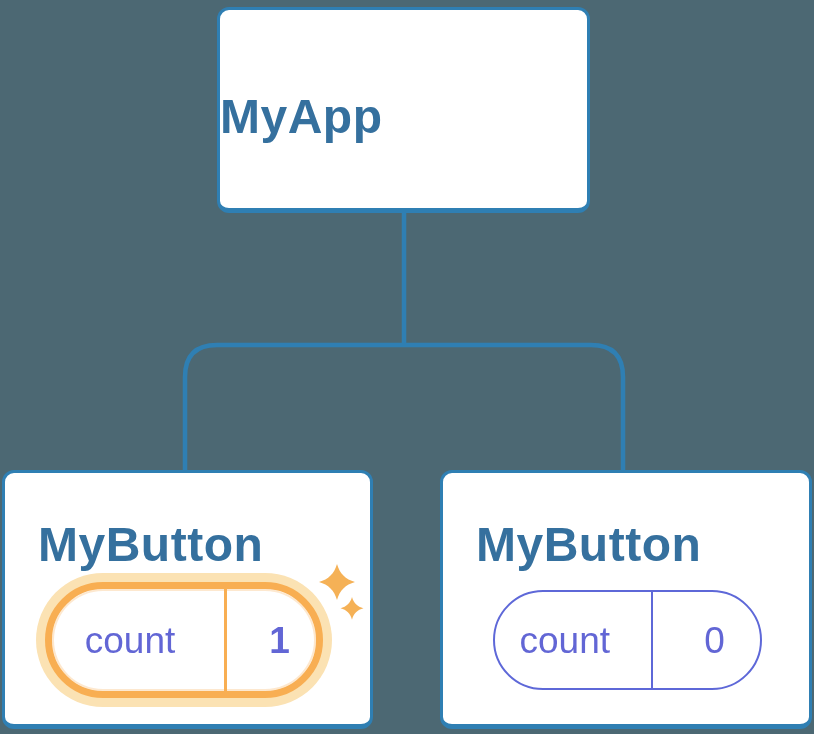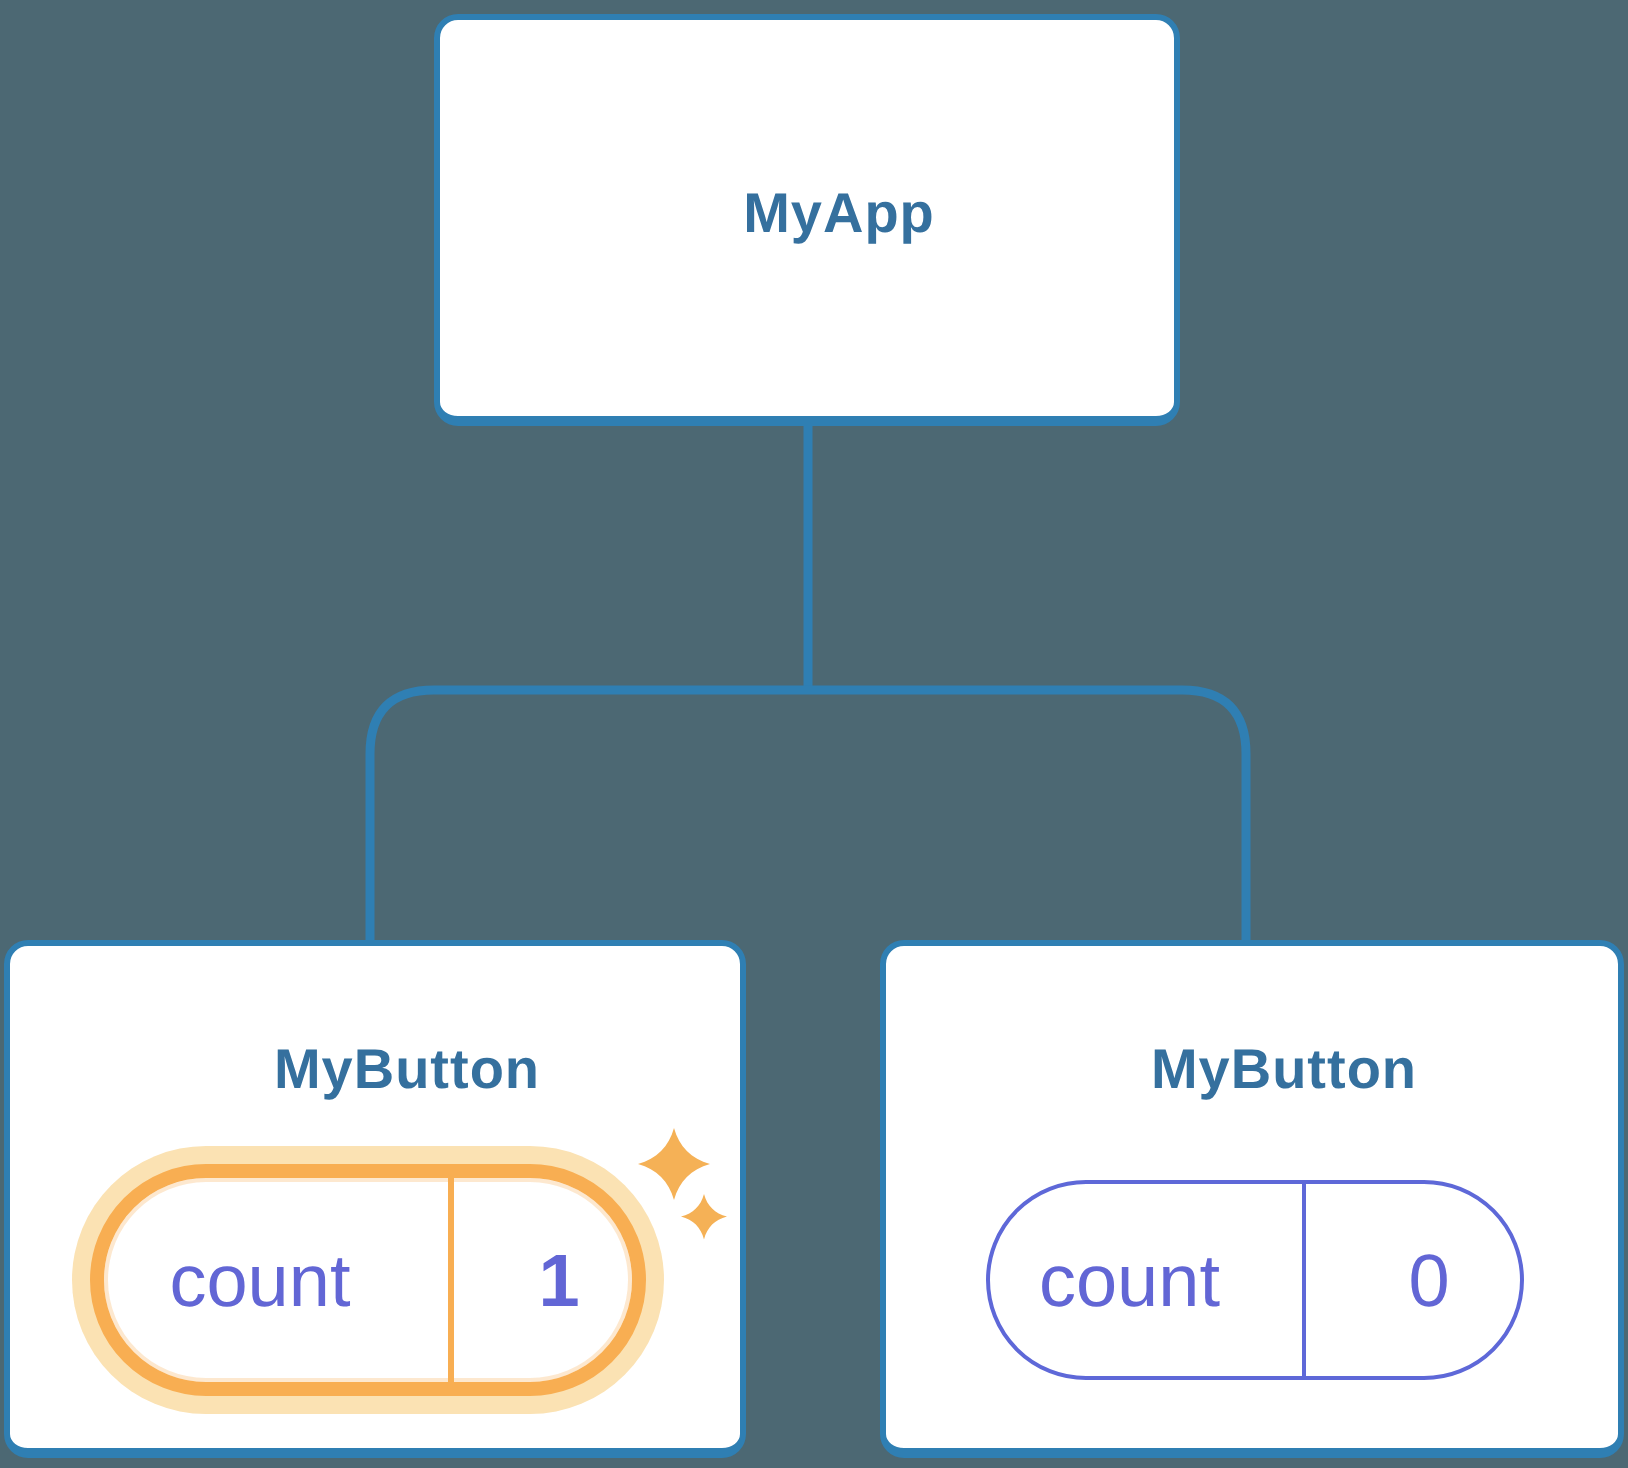--- a/index.html
+++ b/index.html
@@ -24,33 +24,32 @@
   .node{
     position:absolute;
     background:#ffffff;
     border:3px solid var(--line-blue);
     border-bottom-width:5px;
     border-radius:12px;
     box-sizing:border-box;
   }
   .node-title{
     position:absolute;
-    left:16px;width:100%;
-    text-align:center;
-    font-size:28px;
+    left:0;width:100%;
+    font-size:48px;
     font-weight:600;
     letter-spacing:0.5px;
     color:var(--heading-blue);
     line-height:1;
   }
   #app-node{left:217px;top:7px;width:373px;height:206px;}
   #app-node .node-title{top:83px;}
   #button-node-0{left:2px;top:470px;width:371px;height:259px;}
   #button-node-1{left:440px;top:470px;width:372px;height:259px;}
-  .child-title{top:48px;}
+  .child-title{top:48px;padding-left:33px;}
   .state-pill{
     position:absolute;
     display:flex;
     align-items:stretch;
     background:#ffffff;
     box-sizing:border-box;
     gap:16px;
   }
   .pill-highlight{
     left:40px;top:109px;width:278px;height:116px;

